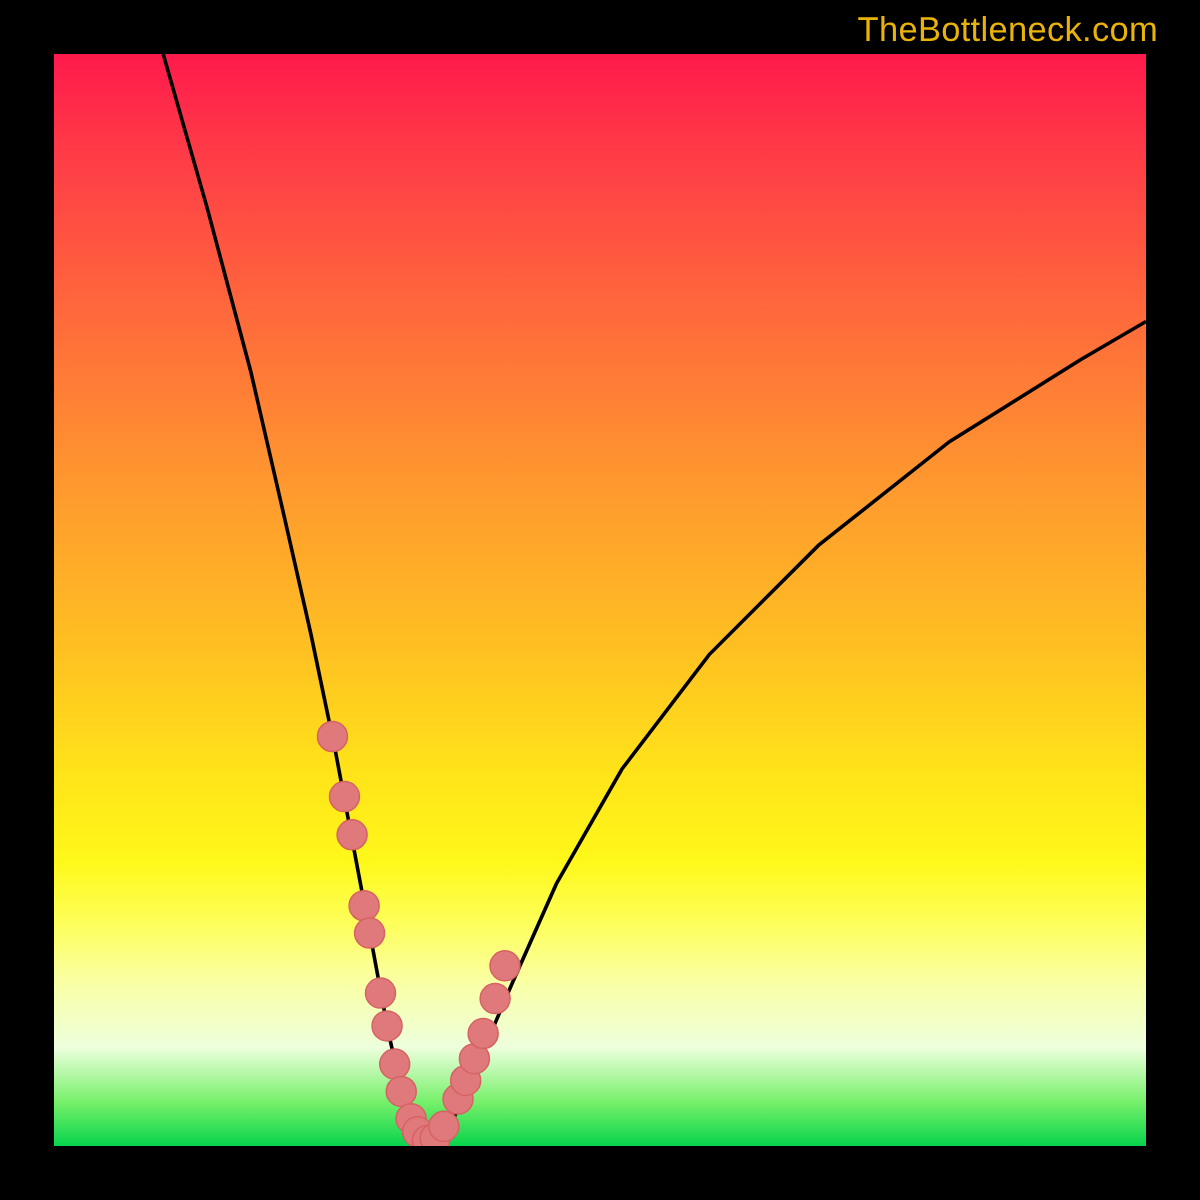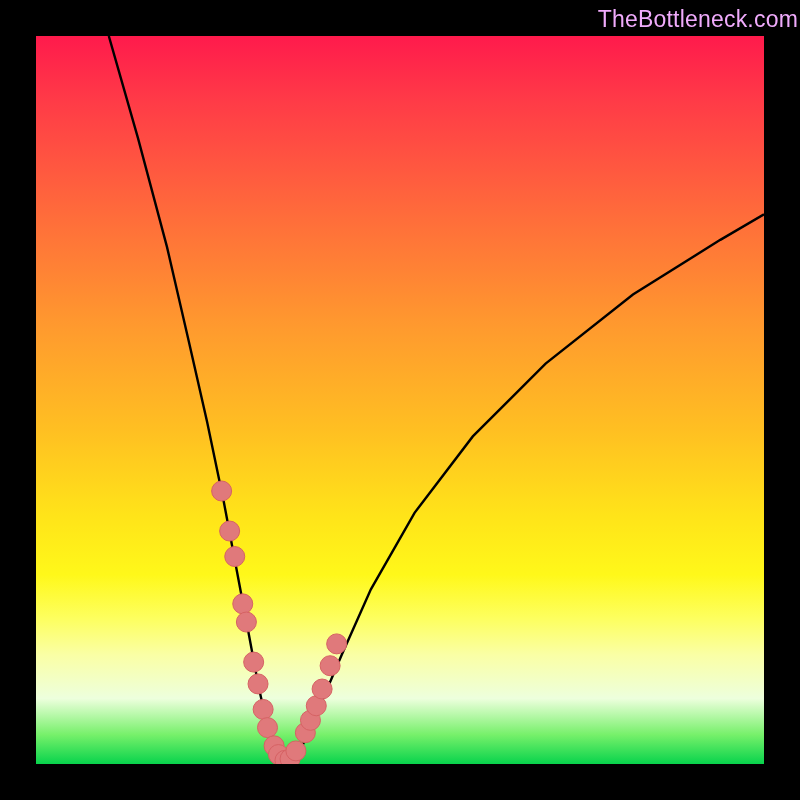--- a/index.html
+++ b/index.html
@@ -42,22 +42,22 @@
   .curve-svg {
     position: absolute;
     left: 0;
     top: 0;
     width: 728px;
     height: 728px;
   }
   .watermark {
     position: absolute;
     top: 6px;
-    right: 2px;
-    color: #f0abfc;
+    right: 28px;
+    color: #eab308;
     font-size: 23px;
     letter-spacing: 0.2px;
     font-weight: 400;
     user-select: none;
   }
 </style>
 </head>
 <body>
 
 <div class="stage">

